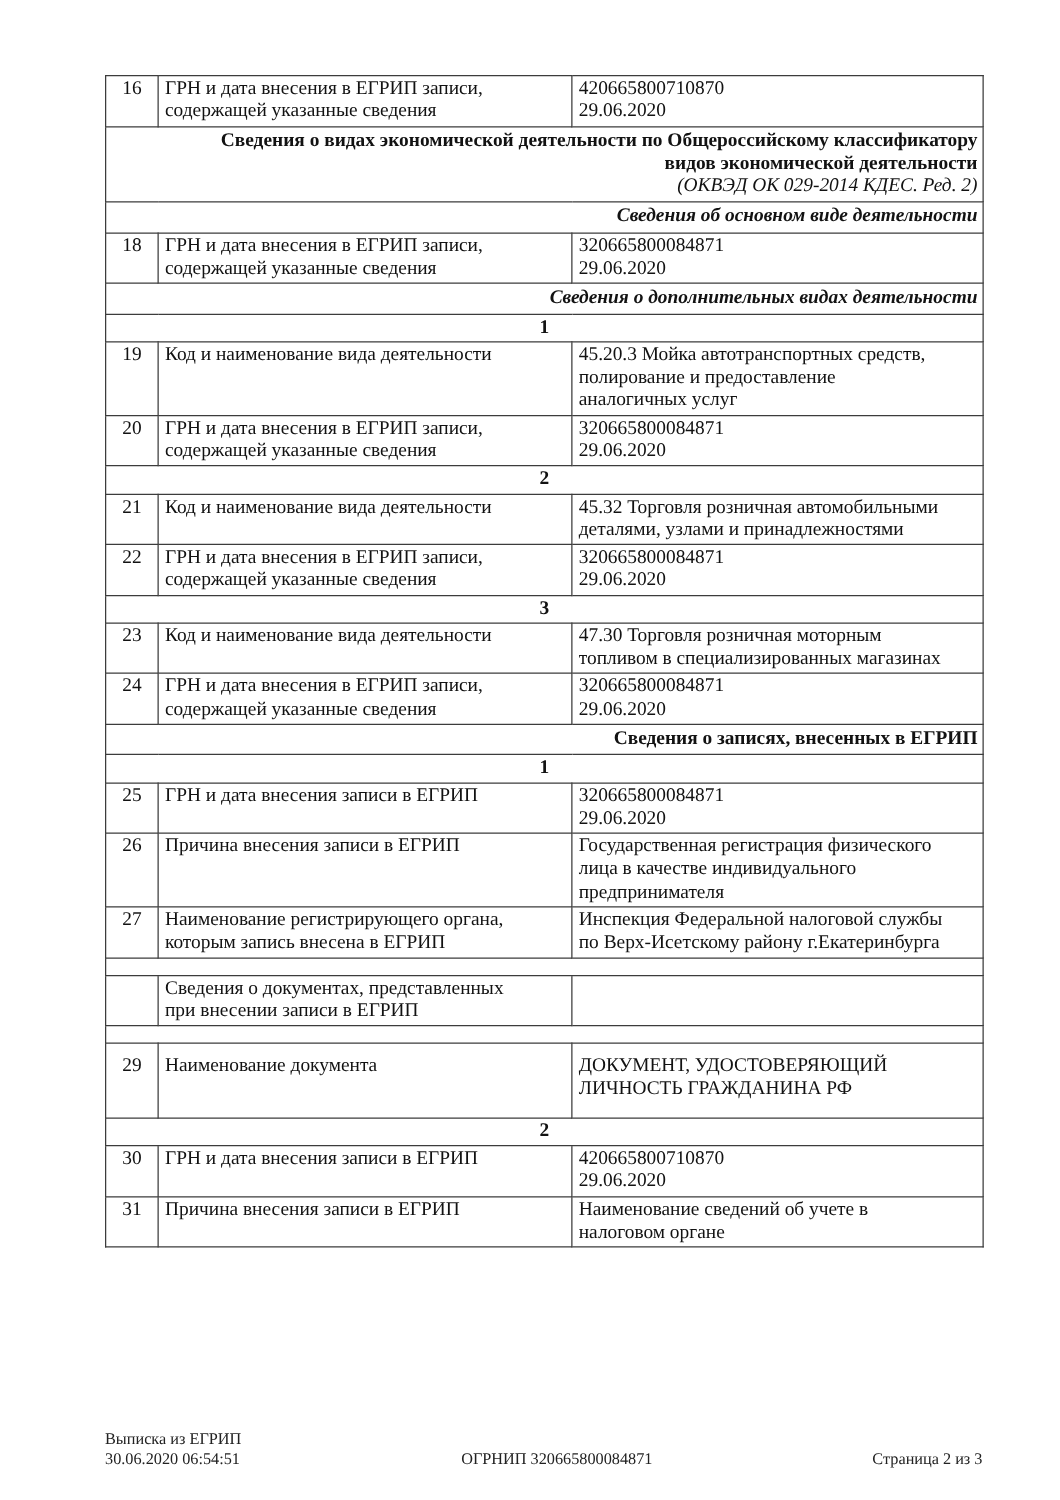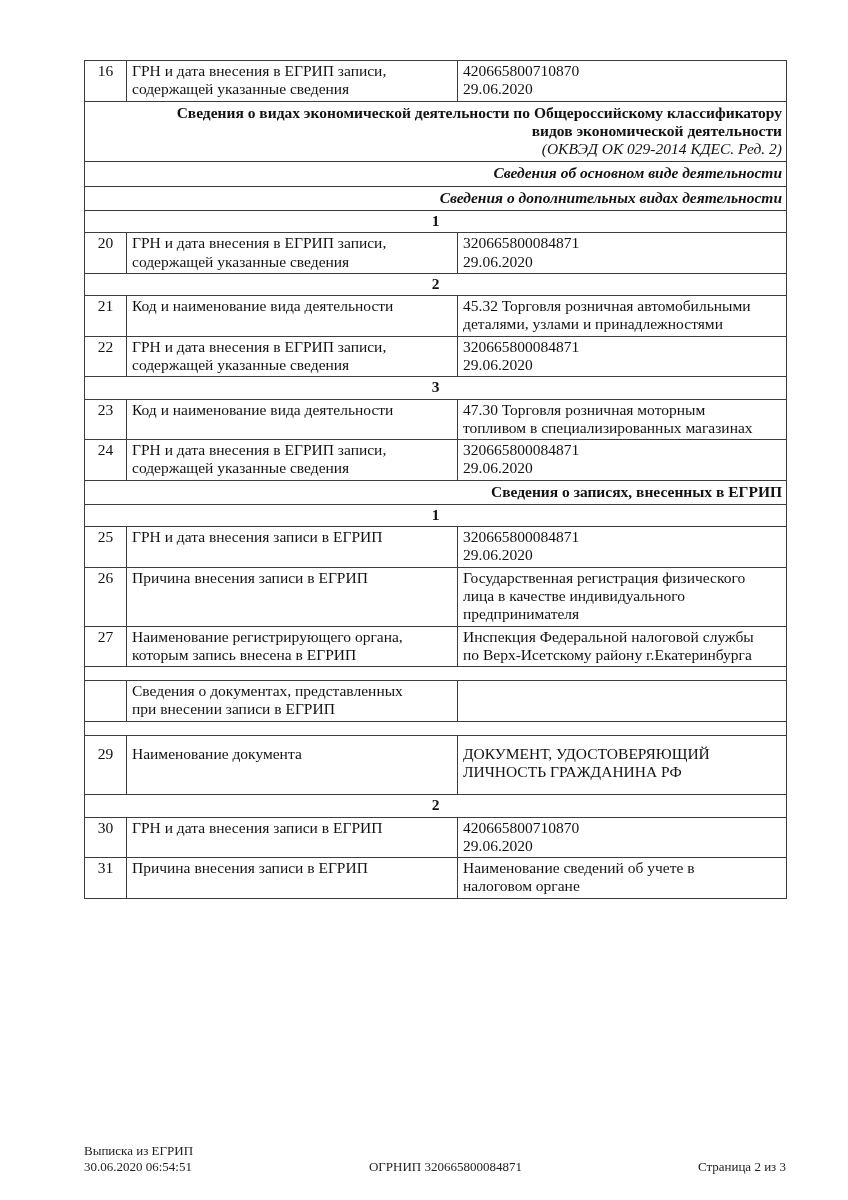--- a/index.html
+++ b/index.html
@@ -59,27 +59,49 @@
             <div class="sec-line b">Сведения о видах экономической деятельности по Общероссийскому классификатору</div>
             <div class="sec-line b">видов экономической деятельности</div>
             <div class="sec-line i">(ОКВЭД ОК 029-2014 КДЕС. Ред. 2)</div>
           </td>
         </tr>
         <tr class="section">
           <td colspan="3">
             <div class="sec-line b i">Сведения об основном виде деятельности</div>
           </td>
         </tr>
+        <tr class="data">
+          <td class="cell-num">18</td>
+          <td>
+            <div class="txt-line">ГРН и дата внесения в ЕГРИП записи,</div>
+            <div class="txt-line">содержащей указанные сведения</div>
+          </td>
+          <td>
+            <div class="txt-line">320665800084871</div>
+            <div class="txt-line">29.06.2020</div>
+          </td>
+        </tr>
         <tr class="section">
           <td colspan="3">
             <div class="sec-line b i">Сведения о дополнительных видах деятельности</div>
           </td>
         </tr>
         <tr class="index">
           <td colspan="3">1</td>
+        </tr>
+        <tr class="data">
+          <td class="cell-num">19</td>
+          <td>
+            <div class="txt-line">Код и наименование вида деятельности</div>
+          </td>
+          <td>
+            <div class="txt-line">45.20.3 Мойка автотранспортных средств,</div>
+            <div class="txt-line">полирование и предоставление</div>
+            <div class="txt-line">аналогичных услуг</div>
+          </td>
         </tr>
         <tr class="data">
           <td class="cell-num">20</td>
           <td>
             <div class="txt-line">ГРН и дата внесения в ЕГРИП записи,</div>
             <div class="txt-line">содержащей указанные сведения</div>
           </td>
           <td>
             <div class="txt-line">320665800084871</div>
             <div class="txt-line">29.06.2020</div>

